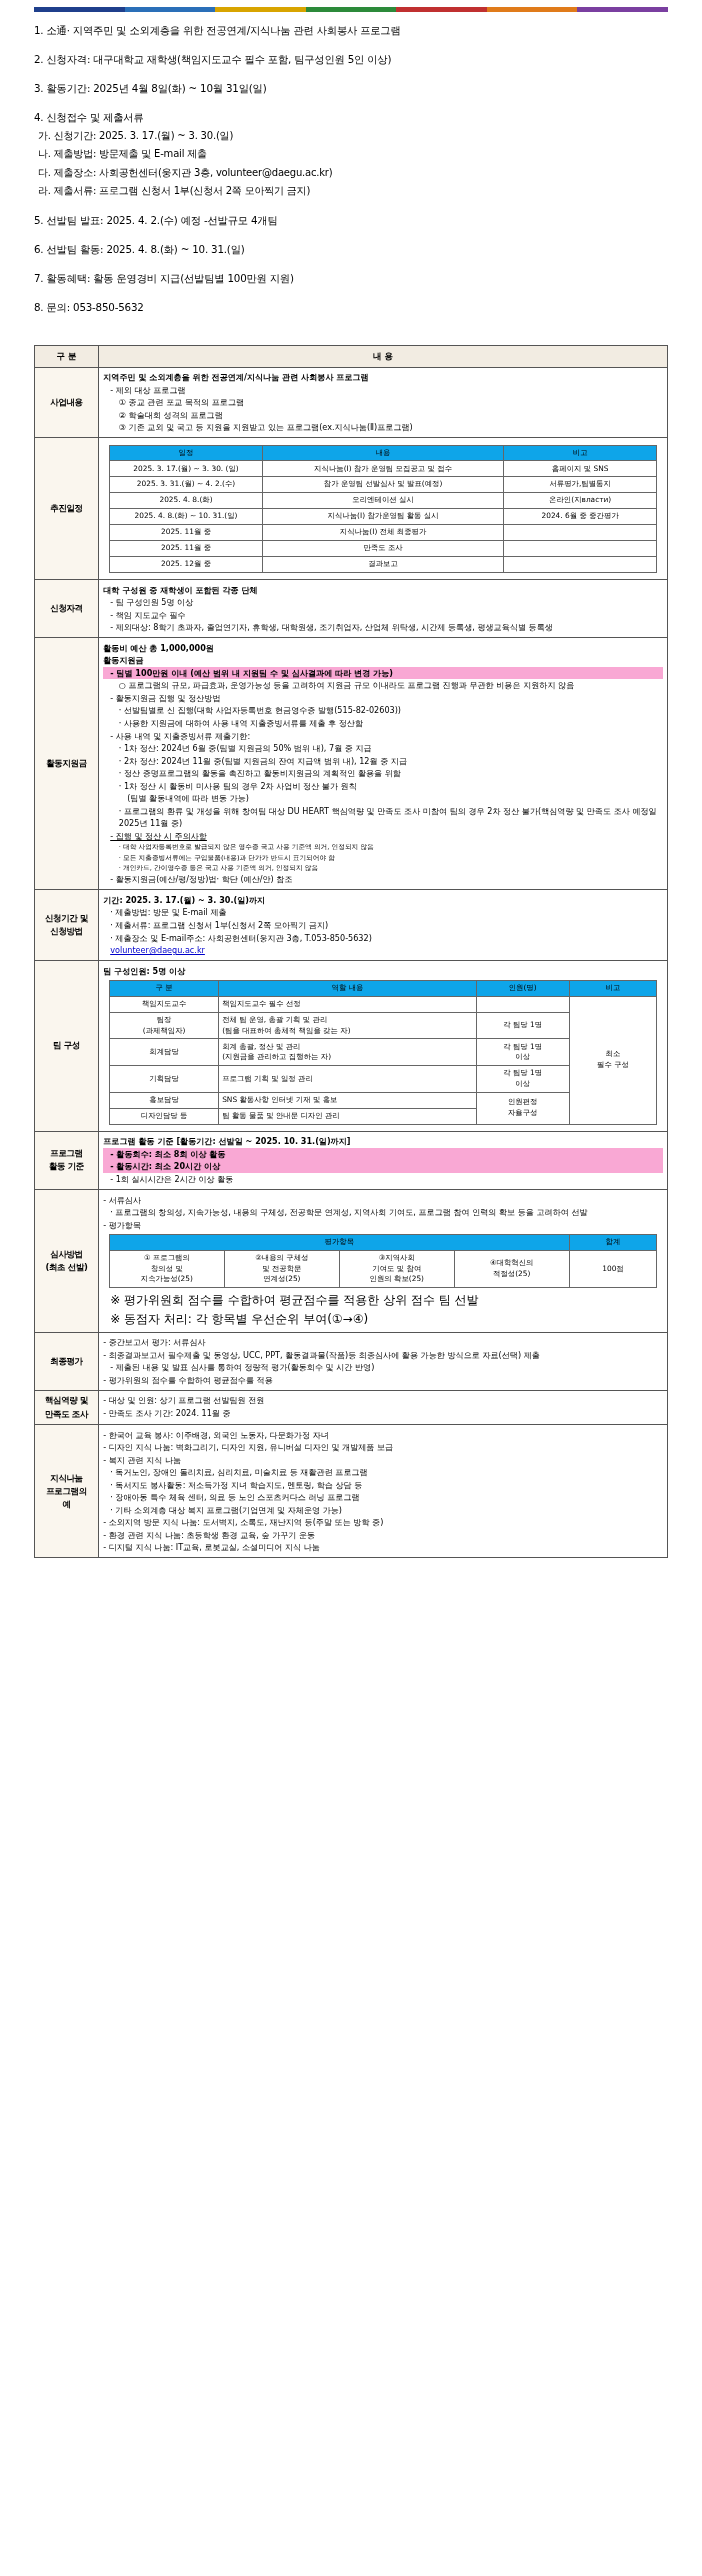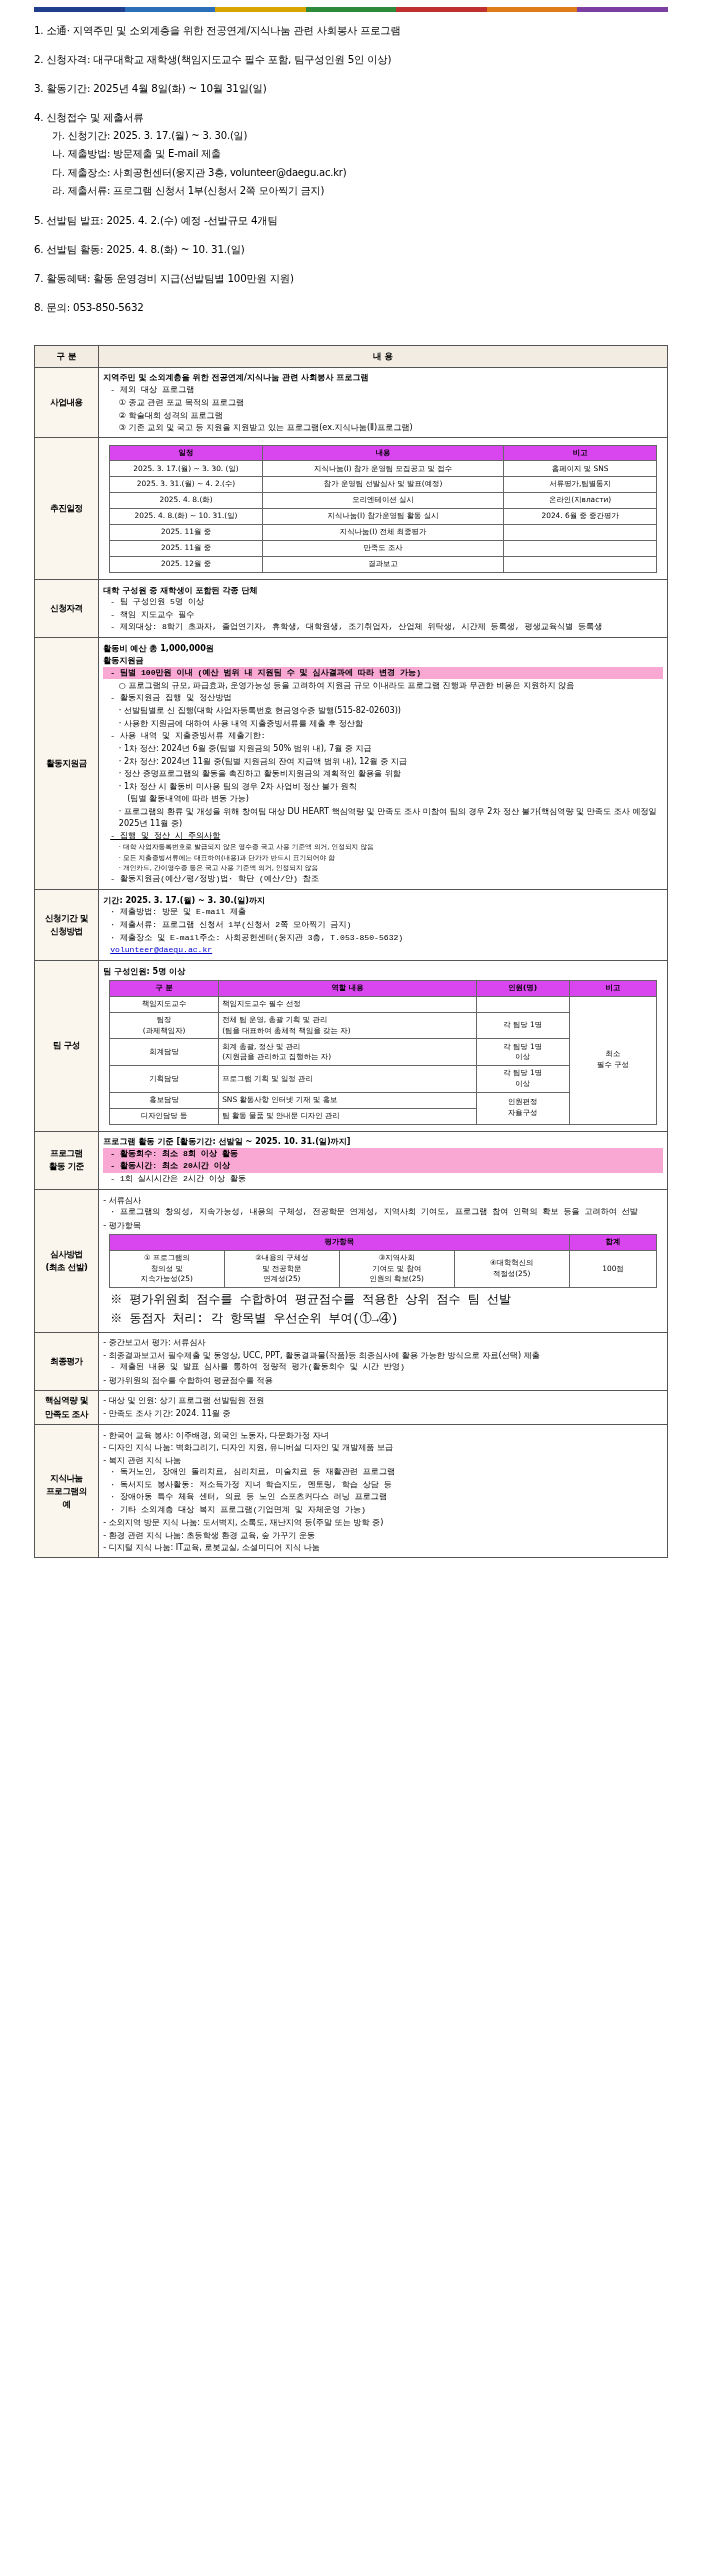--- a/index.html
+++ b/index.html
@@ -26,21 +26,21 @@
   }
 
   .clause{
     font-size:10.3px;
     line-height:1.85;
     margin:0 0 10px 0;
     letter-spacing:-0.2px;
   }
   .clause .sub{
     display:block;
-    margin-left:18px;
+    margin-left:4px;
     font-size:10px;
   }
 
   .spacer{height:10px;}
 
   
   table.main{
     width:100%;
     border-collapse:collapse;
     table-layout:fixed;
@@ -71,40 +71,40 @@
     vertical-align:middle;
     letter-spacing:-0.4px;
     margin-left:44px;
   }
   td.body{background:#ffffff;}
 
   .b{font-weight:bold;}
   .u{text-decoration:underline;}
   .hl{background:#f9a8d4;}
   .line{display:block;}
-  .ind1{display:block;padding-left:7px;font-family:Liberation Mono, monospace;}
+  .ind1{display:block;padding-left:7px;}
   .ind2{display:block;padding-left:15.6px;}
   .ind3{display:block;padding-left:24px;}
 
   
   table.inner{
     width:98%;
     border-collapse:collapse;
     table-layout:fixed;
     margin:2.8px 0 2.8px 5.7px;
     font-size:7.4px;
   }
   table.inner th, table.inner td{
     border:0.7px solid #666;
     padding:2.1px 2.8px;
     text-align:center;
     vertical-align:middle;
     line-height:1.45;
   }
-  table.inner th{background:#d946ef;font-weight:bold;}
+  table.inner th{background:#0ea5e9;font-weight:normal;}
   table.inner td.left{text-align:left;}
 
   .small{font-size:12px;}
   .mini{font-size:6.7px;}
 </style>
 </head>
 <body>
 
 <div class="page">
 
@@ -260,21 +260,21 @@
           <span class="ind2">· 사용한 지원금에 대하여 사용 내역 지출증빙서류를 제출 후 정산함</span>
           <span class="ind1">- 사용 내역 및 지출증빙서류 제출기한:</span>
           <span class="ind2">· 1차 정산: 2024년 6월 중(팀별 지원금의 50% 범위 내), 7월 중 지급</span>
           <span class="ind2">· 2차 정산: 2024년 11월 중(팀별 지원금의 잔여 지급액 범위 내), 12월 중 지급</span>
           <span class="ind2">· 정산 증명프로그램의 활동을 촉진하고 활동비지원금의 계획적인 활용을 위함</span>
           <span class="ind2">· 1차 정산 시 활동비 미사용 팀의 경우 2차 사업비 정산 불가 원칙</span>
           <span class="ind3">(팀별 활동내역에 따라 변동 가능)</span>
           <span class="ind2">· 프로그램의 환류 및 개성을 위해 창여팀 대상 DU HEART 핵심역량 및 만족도 조사 미참여 팀의 경우 2차 정산 불가(핵심역량 및 만족도 조사 예정일 2025년 11월 중)</span>
           <span class="ind1 u">- 집행 및 정산 시 주의사항</span>
           <span class="ind2 mini">· 대학 사업자등록번호로 발급되지 않은 영수증 국고 사용 기준액 의거, 인정되지 않음</span>
-          <span class="ind2 mini">· 모든 지출증빙서류에는 대표하여(내용)과 단가가 반드시 표기되어야 함</span>
+          <span class="ind2 mini">· 모든 지출증빙서류에는 구입물품(내용)과 단가가 반드시 표기되어야 함</span>
           <span class="ind2 mini">· 개인카드, 간이영수증 등은 국고 사용 기준액 의거, 인정되지 않음</span>
           <span class="ind1">- 활동지원금(예산/평/정방)법· 학단 (예산/안) 참조</span>
         </td>
       </tr>
 
       <tr>
         <td class="label" style="white-space:pre-line">신청기간 및
 신청방법</td>
         <td class="body">
           <span class="b line">기간: 2025. 3. 17.(월) ~ 3. 30.(일)까지</span>

